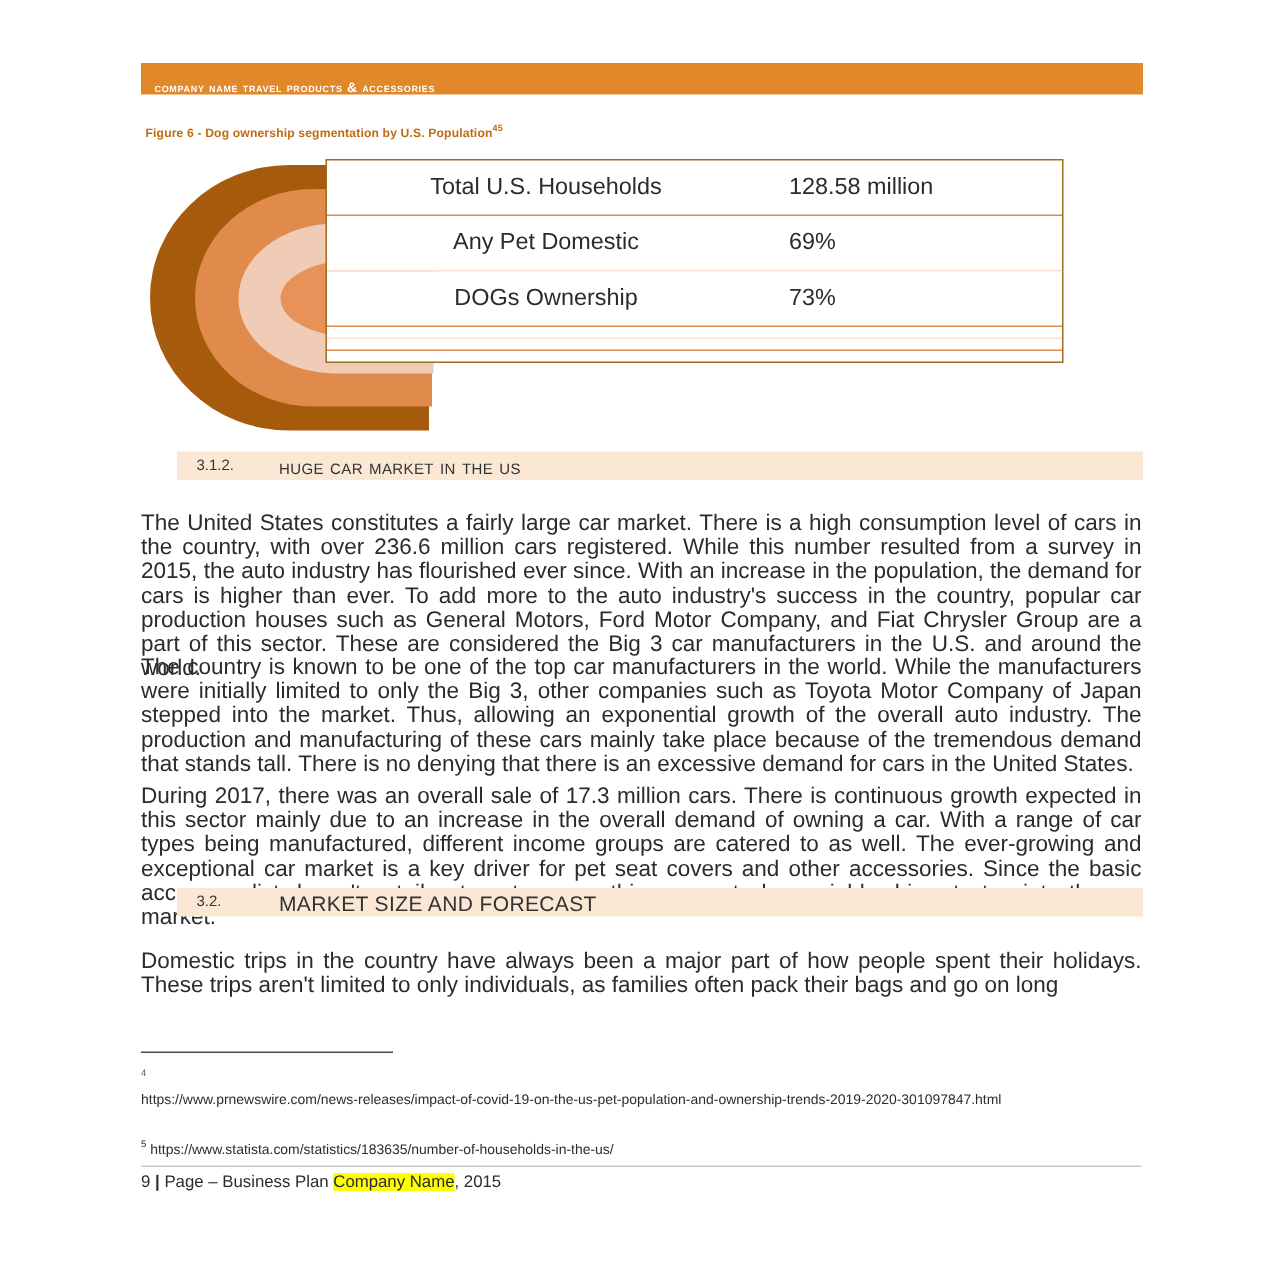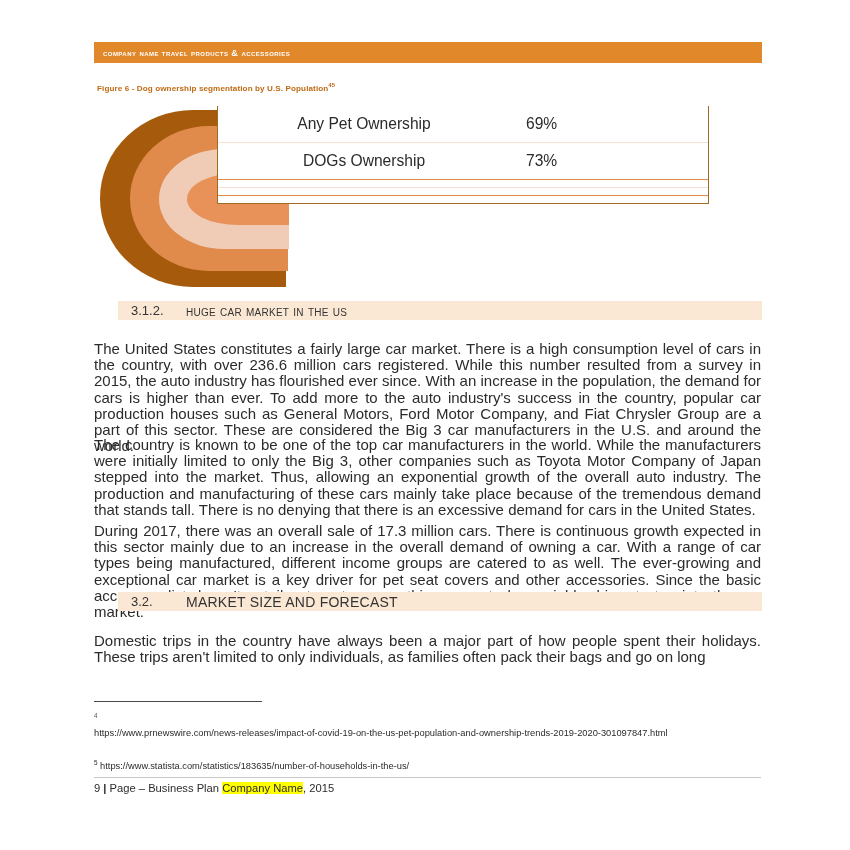--- a/index.html
+++ b/index.html
@@ -24,21 +24,21 @@
 
   
   .header-bar {
     position: absolute;
     left: 94px;
     top: 42px;
     width: 668px;
     height: 21px;
     background: #E1882B;
     display: flex;
-    align-items: center;
+    align-items: flex-end;
   }
   .header-bar-text {
     color: #ffffff;
     font-size: 9.2px;
     font-weight: bold;
     letter-spacing: 0.45px;
     padding-left: 9px;
     font-variant: small-caps;
     text-transform: lowercase;
     white-space: nowrap;
@@ -131,21 +131,21 @@
 
   
   .sec-head {
     position: absolute;
     background: #FBE8D4;
     display: flex;
     align-items: center;
     height: 19px;
   }
   .sec-head .num {
-    font-size: 13px;
+    font-size: 10px;
     color: #333333;
     padding-left: 13px;
     width: 55px;
     flex: none;
   }
   .sec-head .ttl {
     font-size: 14px;
     color: #333333;
     letter-spacing: 0.25px;
     white-space: nowrap;
@@ -240,22 +240,26 @@
 
     <div class="arcs">
       <div class="arc arc-1" style="background: rgb(166, 90, 12);"></div>
       <div class="arc arc-2" style="background: rgb(224, 138, 76);"></div>
       <div class="arc arc-3" style="background: rgb(240, 203, 181);"></div>
       <div class="arc arc-4" style="background: rgb(232, 146, 90);"></div>
     </div>
 
     <table class="fig-table">
       <tbody>
+        <tr class="fig-row-main row-b1">
+          <td class="label edge-l">Total U.S. Households</td>
+          <td class="value edge-r">128.58 million</td>
+        </tr>
         <tr class="fig-row-main row-b2">
-          <td class="label edge-l">Any Pet Ownership</td>
+          <td class="label edge-l">Any Pet Domestic</td>
           <td class="value edge-r">69%</td>
         </tr>
         <tr class="fig-row-main row-b4">
           <td class="label edge-l">DOGs Ownership</td>
           <td class="value edge-r">73%</td>
         </tr>
         <tr class="fig-row-thin thin-1">
           <td class="edge-l"></td>
           <td class="edge-r"></td>
         </tr>

